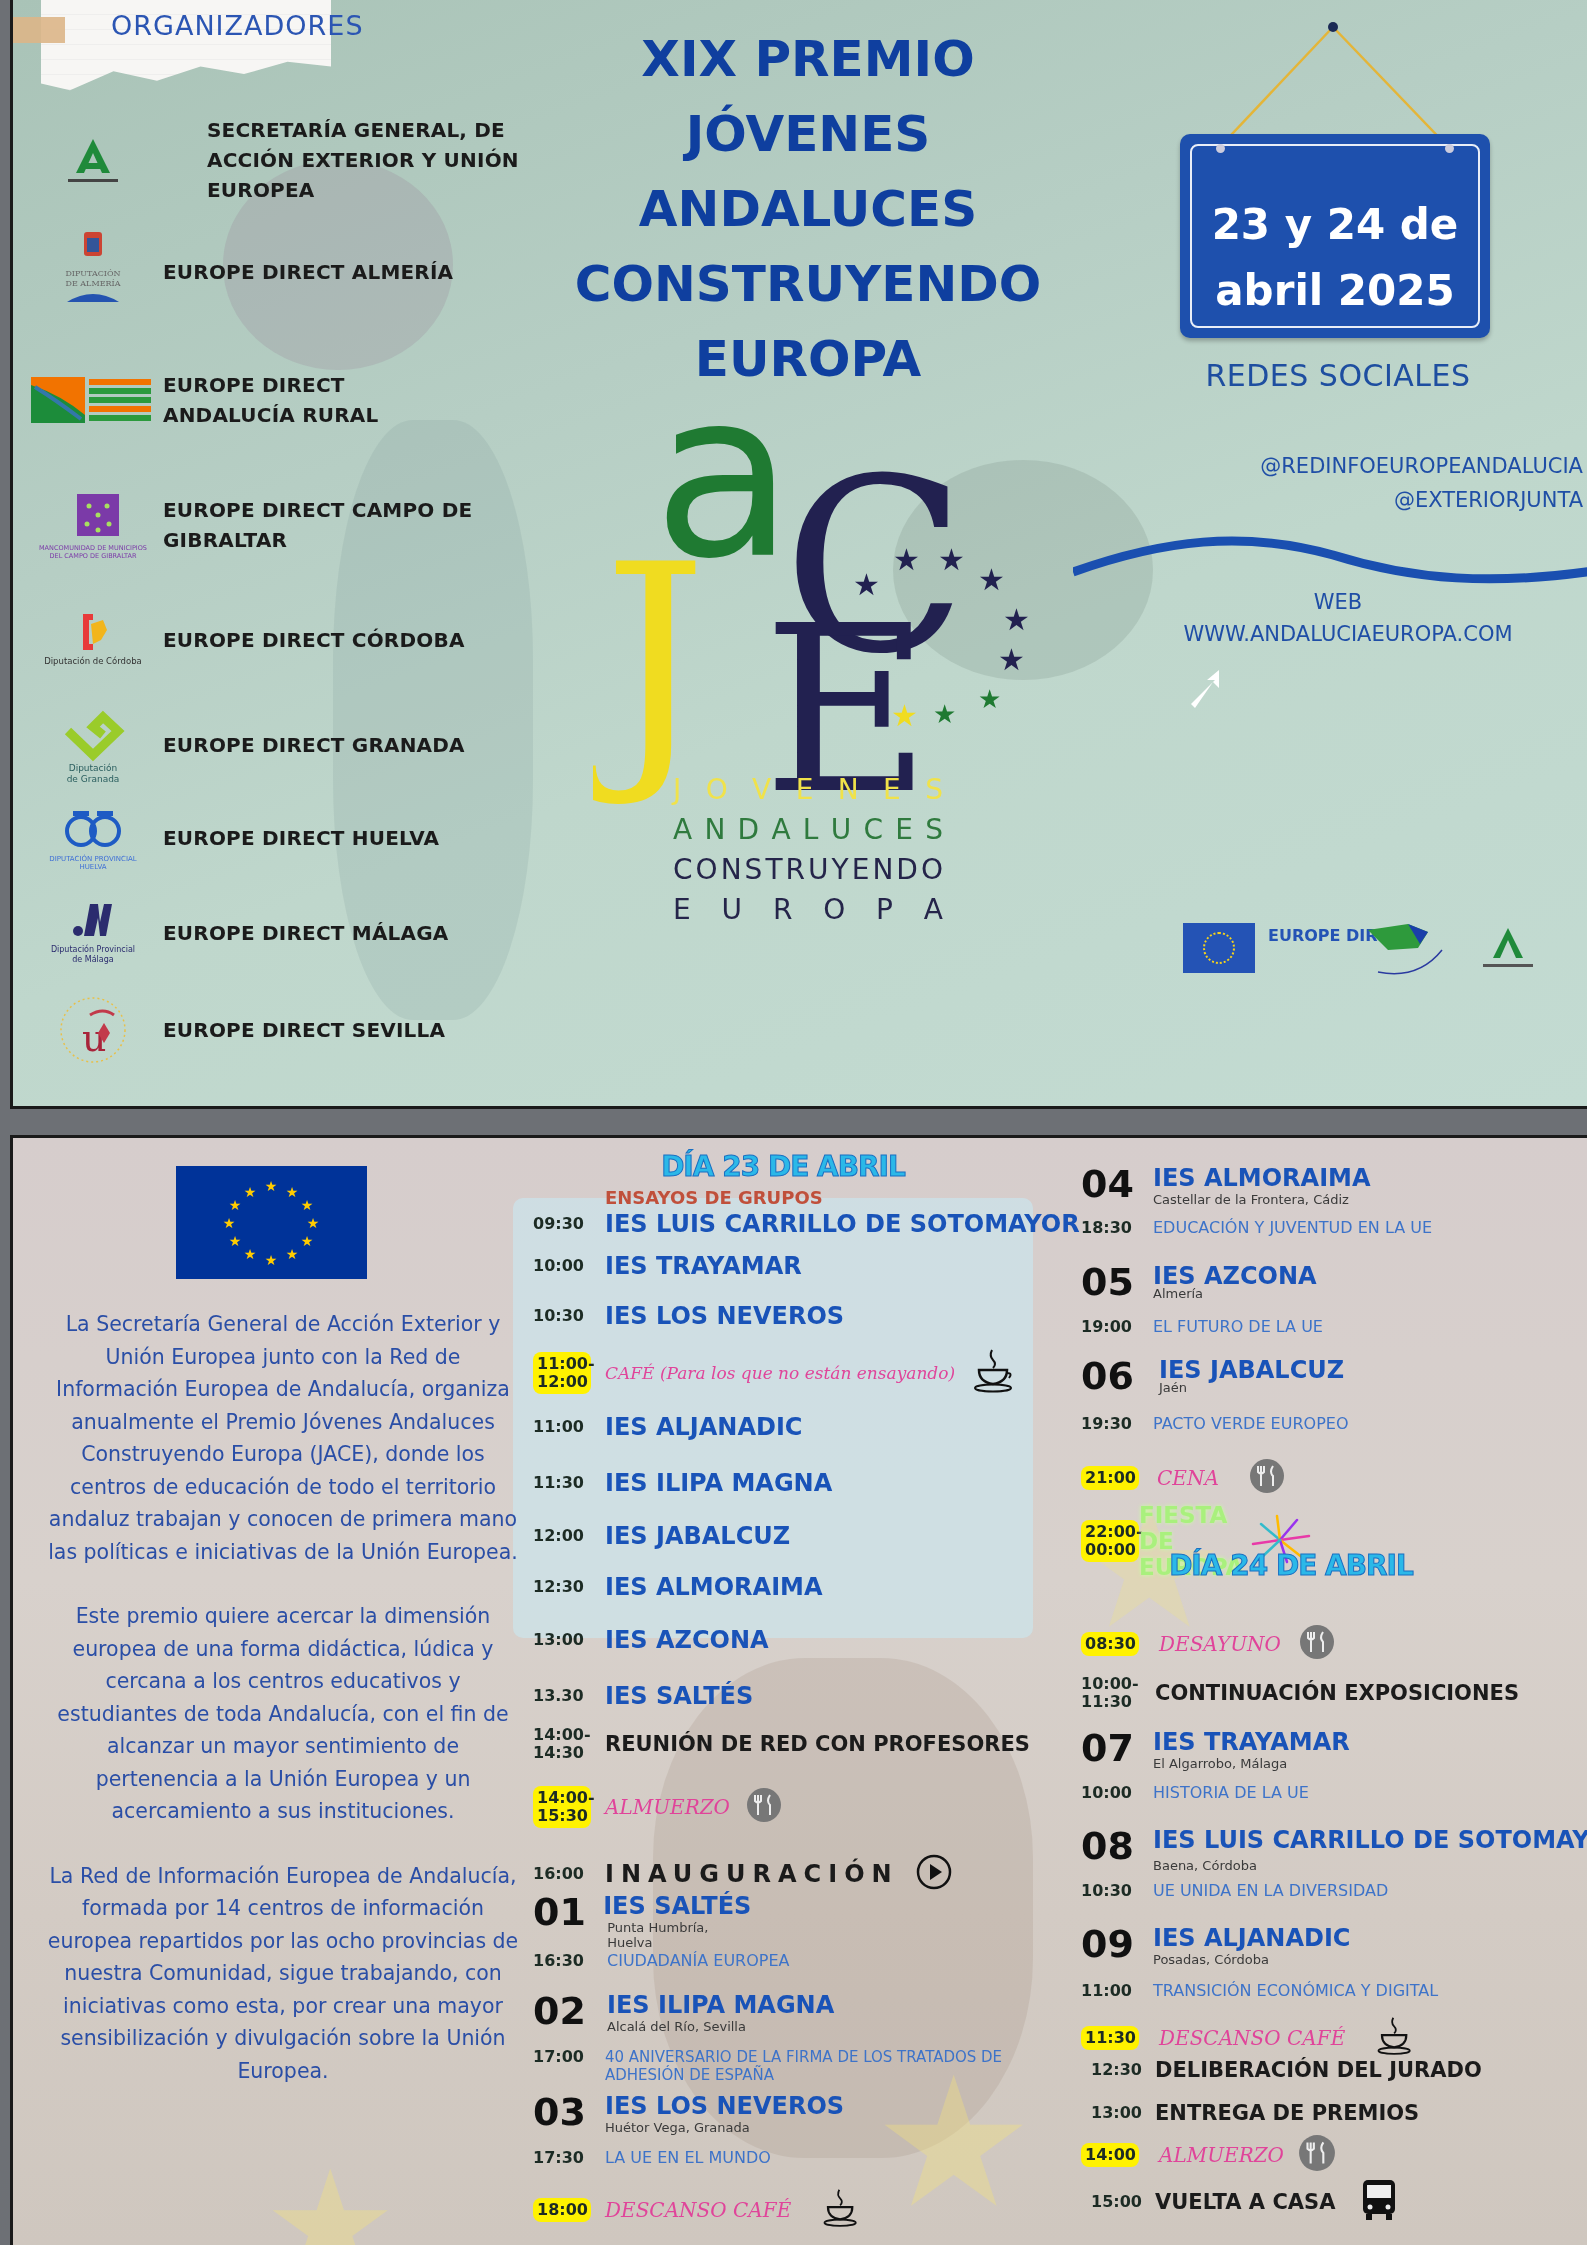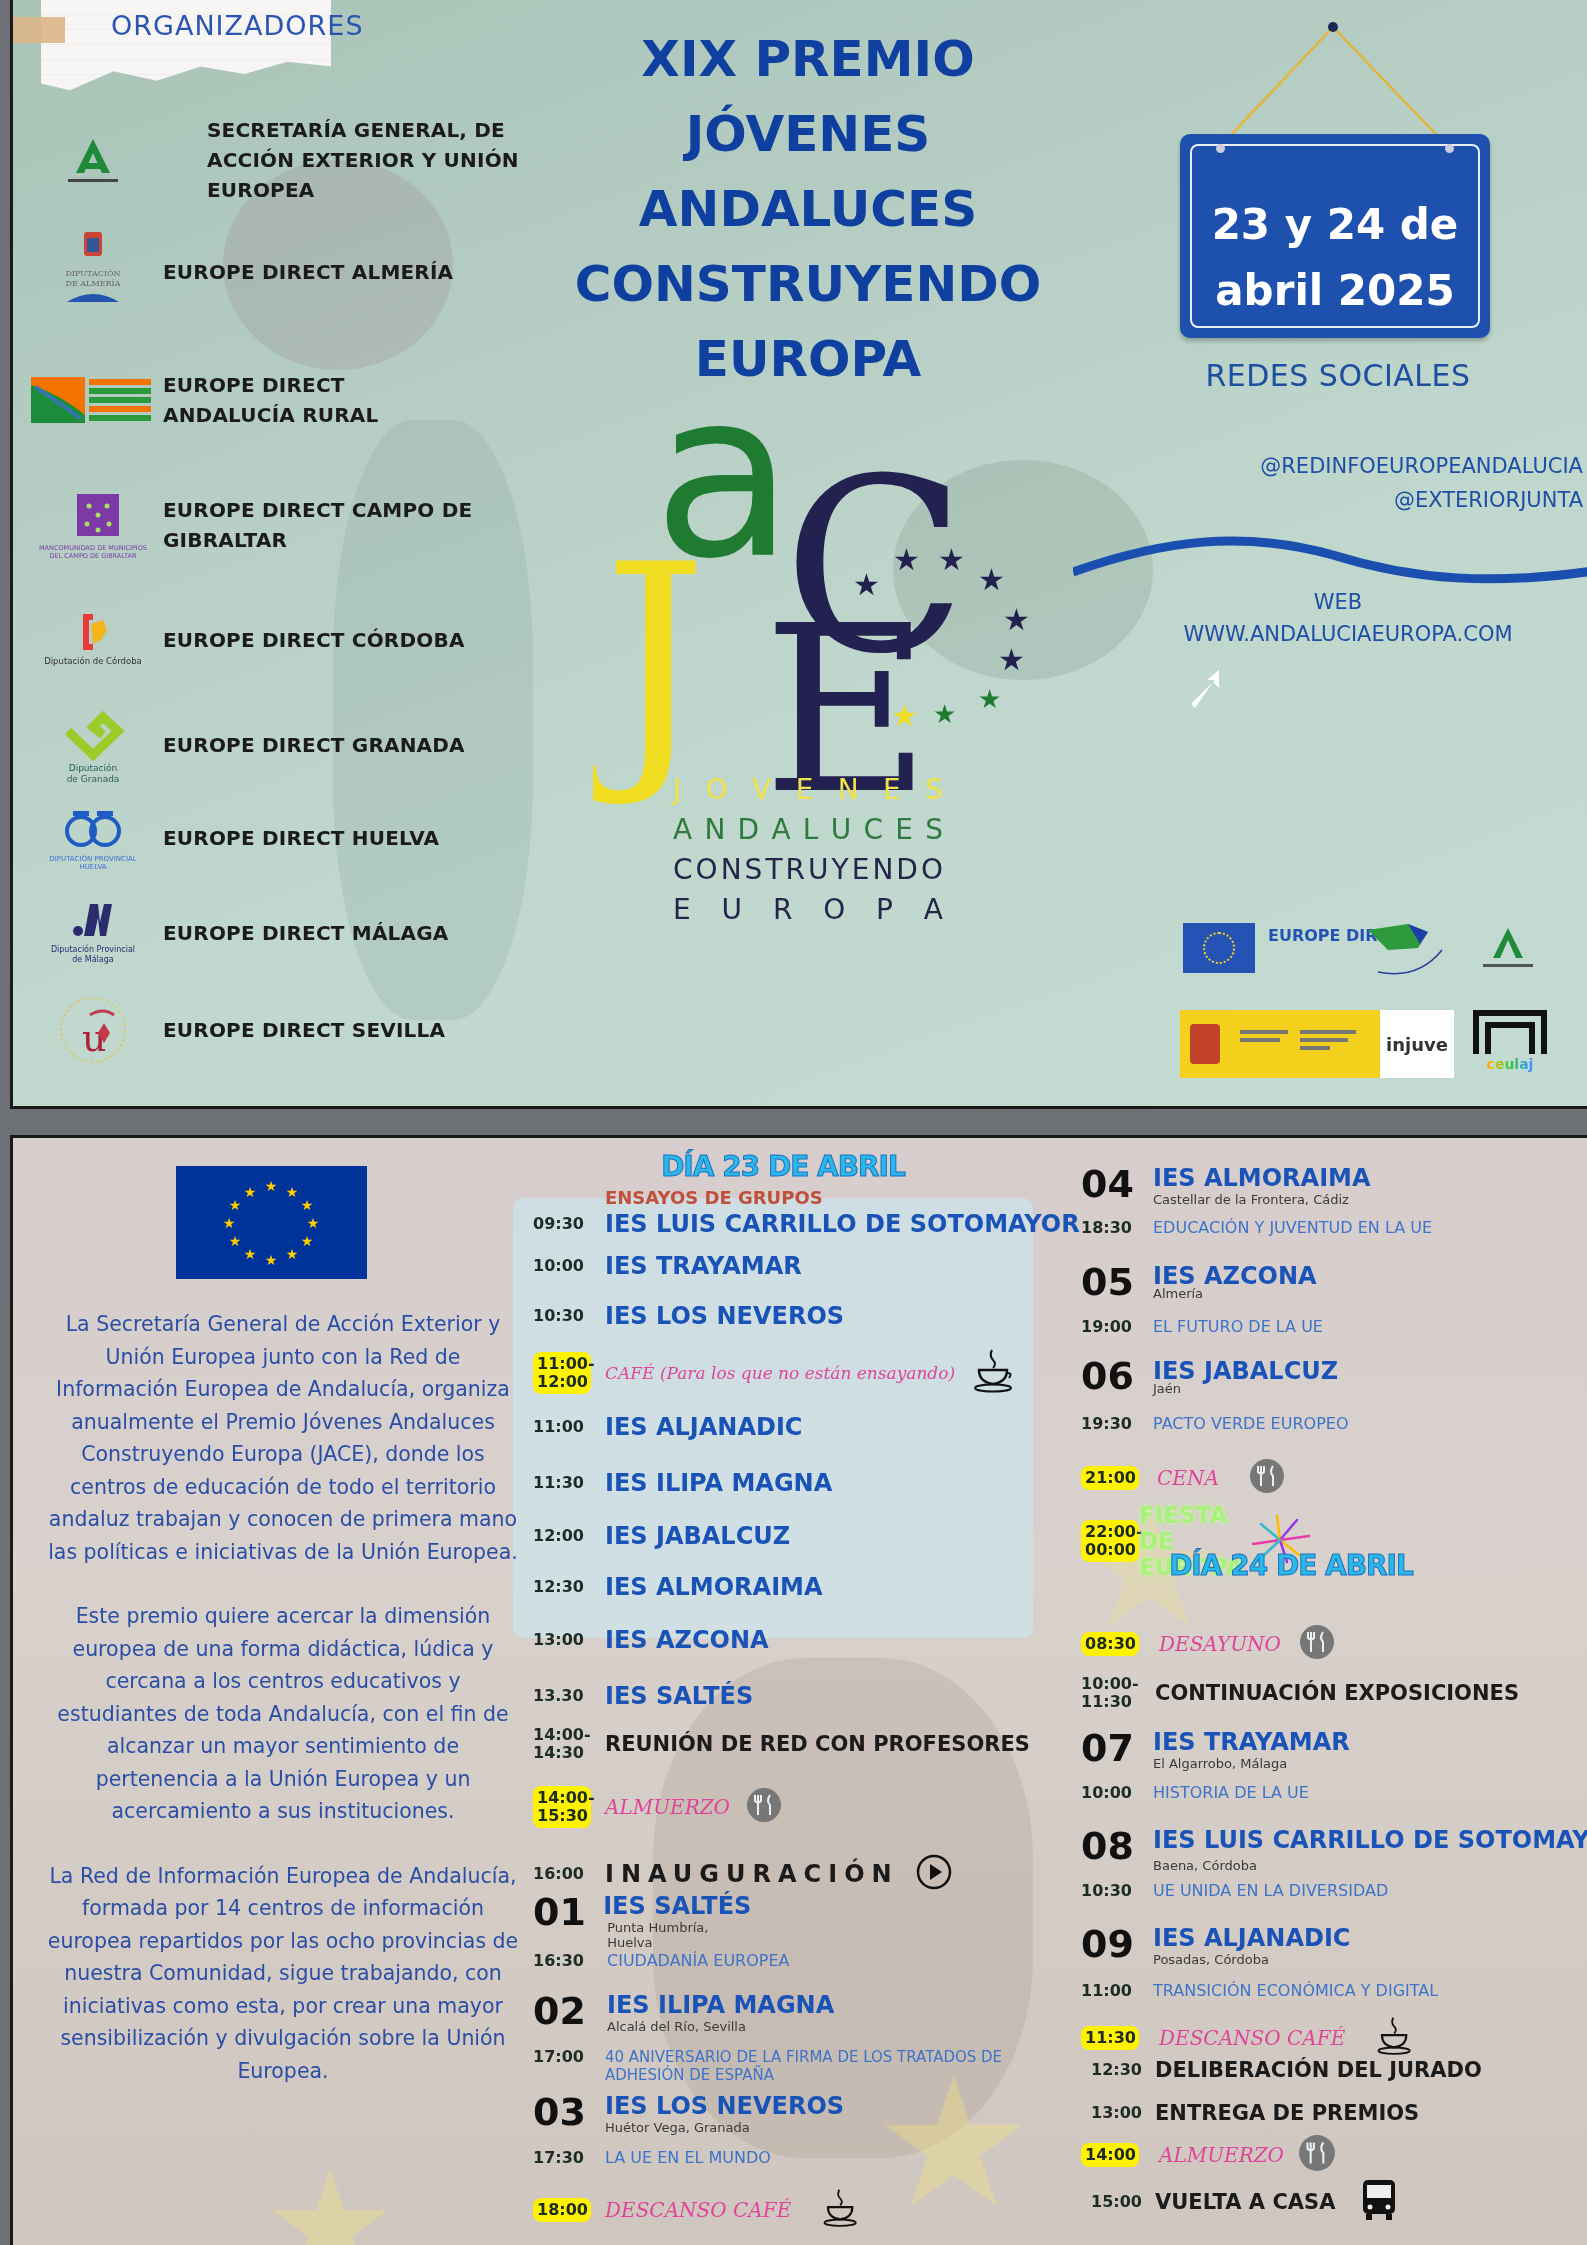--- a/index.html
+++ b/index.html
@@ -331,36 +331,20 @@
     <svg style="position:absolute;left:175px;top:0;" width="100" height="60" viewBox="0 0 100 60">
       <path d="M10 10 L50 4 L70 12 L60 28 L30 30 Z" fill="#2e9a3c"></path>
         <path d="M50 4 L70 12 L62 24 Z" fill="#1a3faa"></path>
         <path d="M20 52 Q60 60 84 30" stroke="#2a3aa0" stroke-width="1.5" fill="none"></path>
     </svg>
     <svg style="position:absolute;left:290px;top:4px;" width="70" height="50" viewBox="0 0 70 50">
       <path d="M35 4 L50 34 L43 34 L35 16 L27 34 L20 34 Z" fill="#1f8a3a"></path>
         <rect x="10" y="40" width="50" height="3" fill="#555"></rect>
     </svg>
   </div>
-  <div class="sponsor-row2">
-    <div style="position:absolute;left:0;top:0;width:200px;height:68px;background:#f4d11c;">
-      <div style="position:absolute;left:10px;top:14px;width:30px;height:40px;background:#c2412a;border-radius:4px;"></div>
-      <div style="position:absolute;left:60px;top:20px;width:48px;height:4px;background:#777;"></div>
-      <div style="position:absolute;left:60px;top:28px;width:40px;height:4px;background:#777;"></div>
-      <div style="position:absolute;left:120px;top:20px;width:56px;height:4px;background:#777;"></div>
-      <div style="position:absolute;left:120px;top:28px;width:48px;height:4px;background:#777;"></div>
-      <div style="position:absolute;left:120px;top:36px;width:30px;height:4px;background:#777;"></div>
-    </div>
-    <div style="position:absolute;left:200px;top:0;width:74px;height:68px;background:#fff;display:flex;align-items:center;justify-content:center;font-size:18px;color:#333;font-weight:bold;">injuve</div>
-    <div style="position:absolute;left:293px;top:0;width:76px;height:68px;">
-      <div style="position:absolute;left:0;top:0;width:74px;height:44px;border:6px solid #111;border-bottom:none;"></div>
-      <div style="position:absolute;left:12px;top:12px;width:50px;height:32px;border:6px solid #111;border-bottom:none;"></div>
-      <div style="position:absolute;left:0;top:46px;width:74px;font-weight:bold;font-size:14px;text-align:center;background:linear-gradient(90deg,#e33,#fb0,#3c3,#39f,#c3c);-webkit-background-clip:text;color:transparent;">ceulaj</div>
-    </div>
-  </div>
 </div>
 
 <div id="bottom-panel" class="panel">
   <div class="blob" style="left:500px;top:60px;width:520px;height:440px;border-radius:10px;background:rgba(200,235,245,.55);"></div>
   <div class="blob" style="left:640px;top:520px;width:380px;height:500px;border-radius:40%;background:rgba(150,130,110,.18);"></div>
   <div style="position:absolute;left:250px;top:1000px;font-size:150px;color:rgba(245,230,120,.35);">★</div>
   <div style="position:absolute;left:860px;top:900px;font-size:180px;color:rgba(245,230,120,.35);">★</div>
   <div style="position:absolute;left:1060px;top:330px;font-size:170px;color:rgba(245,230,120,.25);">★</div>
 
   <svg class="eu-flag" viewBox="0 0 191 113">
@@ -529,21 +513,21 @@
       <div style="margin-left:12px;">
         <div class="name-blue" style="margin-left:0;">IES AZCONA</div>
         <div class="city" style="margin-top:-4px;">Almería</div>
       </div>
     </div>
     <div class="row" style="top:179px;">
         <span class="time">19:00</span>
         <span class="topic" style="margin-left:12px;">EL FUTURO DE LA UE</span>
       </div>
 
-    <div class="row" style="top:218px;align-items:center;">
+    <div class="row" style="top:218px;align-items:flex-start;gap:6px;">
       <span class="num">06</span>
       <div style="margin-left:12px;">
         <div class="name-blue" style="margin-left:0;">IES JABALCUZ</div>
         <div class="city" style="margin-top:-4px;">Jaén</div>
       </div>
     </div>
     <div class="row" style="top:276px;">
         <span class="time">19:30</span>
         <span class="topic" style="margin-left:12px;">PACTO VERDE EUROPEO</span>
       </div>

